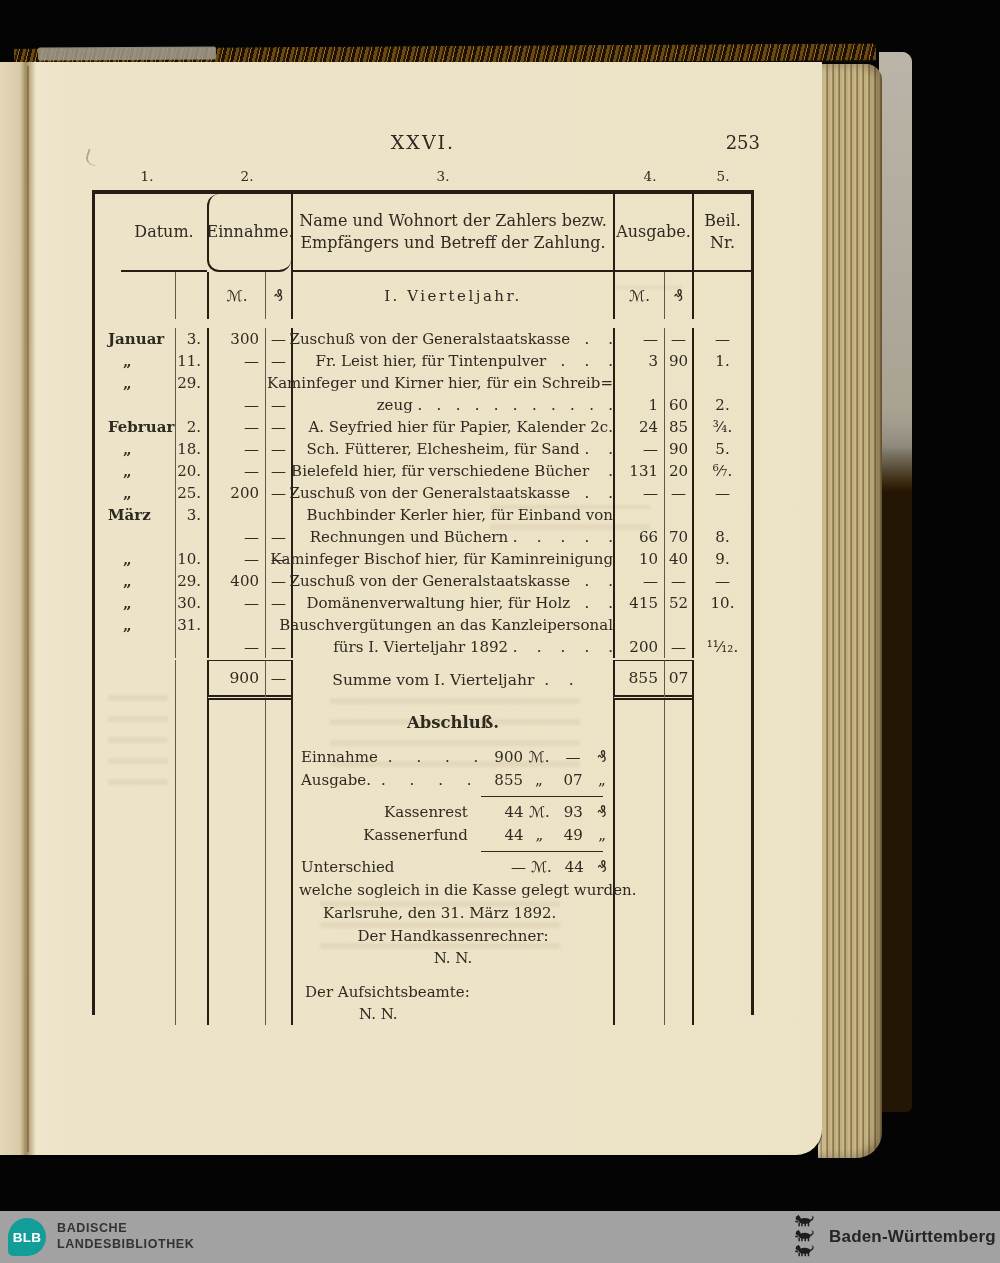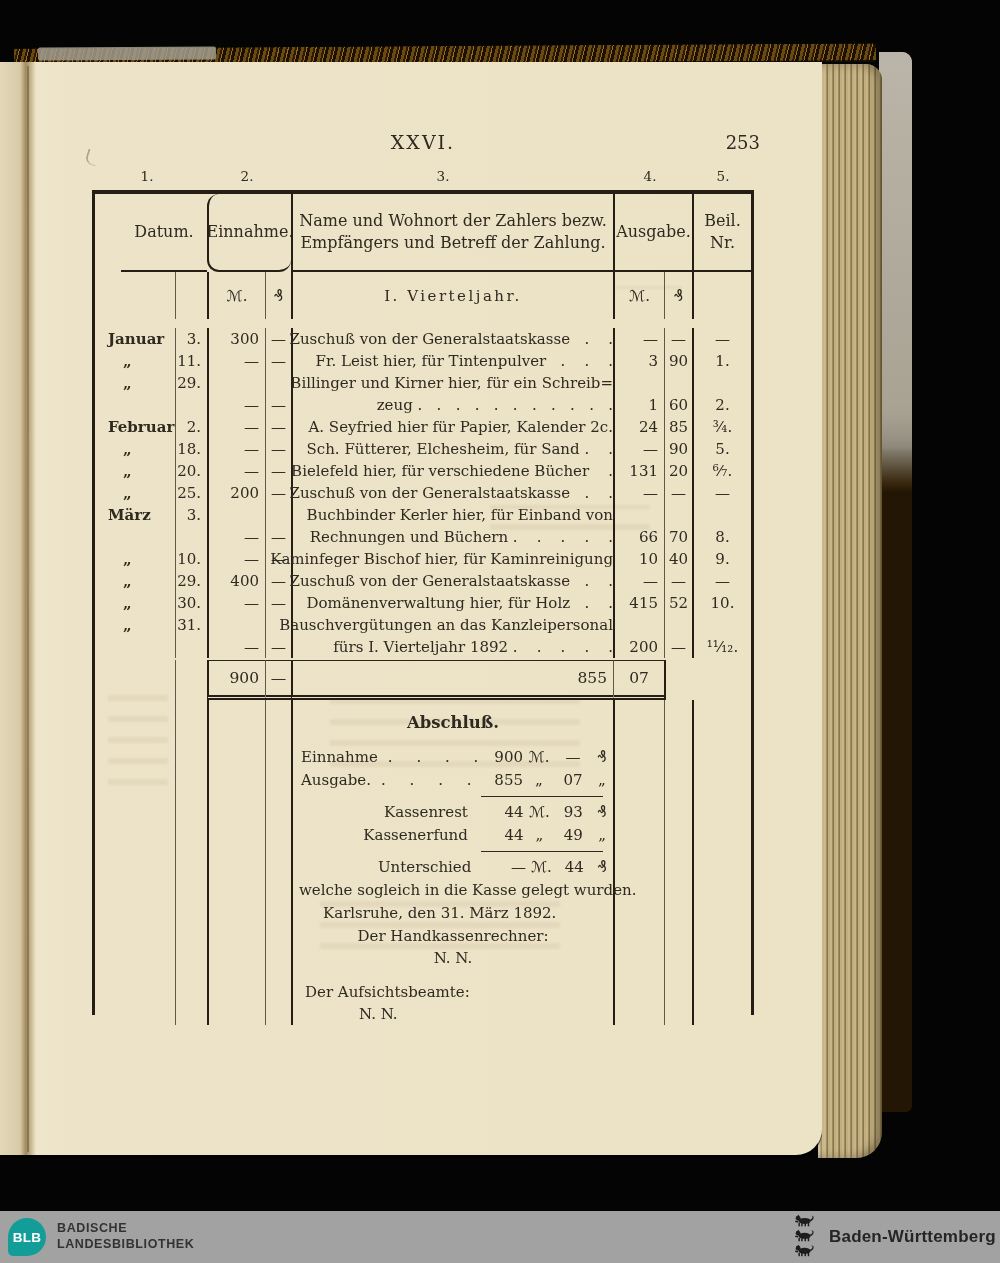--- a/index.html
+++ b/index.html
@@ -71,21 +71,21 @@
 
   .t-final{flex:1;}
   .t-final .cell{display:block;}
 
   
   .ab{padding-top:12px;font-size:15px;}
   .ab-heading{text-align:center;font-weight:bold;font-size:16.5px;margin-bottom:12px;}
   .ab-row{display:flex;align-items:baseline;height:23px;white-space:pre;}
   .ab-name{padding-left:8px;}
   .ab-name.rt{width:176px;text-align:right;padding-left:0;}
-  .ab-name.ctr{width:176px;text-align:right;padding-left:8px;}
+  .ab-name.ctr{width:176px;text-align:left;padding-left:8px;}
   .ab-fill{flex:1;overflow:hidden;padding-left:10px;}
   .ab-m{width:46px;text-align:right;}
   .ab-mu{width:32px;text-align:center;}
   .ab-pf{width:36px;text-align:center;}
   .ab-pfu{width:22px;text-align:center;}
   .ab-rule{margin:4px 0 4px 188px;width:122px;border-top:1.5px solid #2e2a20;}
   .ab-note{padding-left:6px;height:23px;white-space:pre;}
   .ab-date{padding-left:30px;height:23px;}
   .ab-sig-c{text-align:center;height:22px;}
   .ab-sig-l{padding-left:12px;height:22px;}
@@ -180,21 +180,21 @@
           <div class="desc-line">Fr. Leist hier, für Tintenpulver   .    .    .</div>
         </div>
         <div class="cell c-m bl2">3</div>
         <div class="cell c-pf bl1">90</div>
         <div class="cell c-beil bl2">1.</div>
         <div class="cell c-month ditto">„</div>
         <div class="cell c-day bl1">29.</div>
         <div class="cell c-m bl2">—</div>
         <div class="cell c-pf bl1">—</div>
         <div class="cell c-desc bl2">
-          <div class="desc-line">Billinger und Kirner hier, für ein Schreib=</div>
+          <div class="desc-line">Kaminfeger und Kirner hier, für ein Schreib=</div>
           <div class="desc-line cont">zeug .   .   .   .   .   .   .   .   .   .   .</div>
         </div>
         <div class="cell c-m bl2">1</div>
         <div class="cell c-pf bl1">60</div>
         <div class="cell c-beil bl2">2.</div>
         <div class="cell c-month">Februar</div>
         <div class="cell c-day bl1">2.</div>
         <div class="cell c-m bl2">—</div>
         <div class="cell c-pf bl1">—</div>
         <div class="cell c-desc bl2">
@@ -285,20 +285,21 @@
         <div class="cell c-m bl2">200</div>
         <div class="cell c-pf bl1">—</div>
         <div class="cell c-beil bl2">¹¹⁄₁₂.</div>
       </div>
 
     <div class="trow t-sum">
       <div class="cell"></div>
       <div class="cell bl1"></div>
       <div class="cell bl2 rule c-m">900</div>
       <div class="cell bl1 rule c-pf">—</div>
+      <div class="cell bl2 sum-label">Summe vom I. Vierteljahr  .    .</div>
       <div class="cell bl2 rule c-m">855</div>
       <div class="cell bl1 rule c-pf">07</div>
       <div class="cell bl2"></div>
     </div>
 
     <div class="trow t-final">
       <div class="cell"></div>
       <div class="cell bl1"></div>
       <div class="cell bl2"></div>
       <div class="cell bl1"></div>

